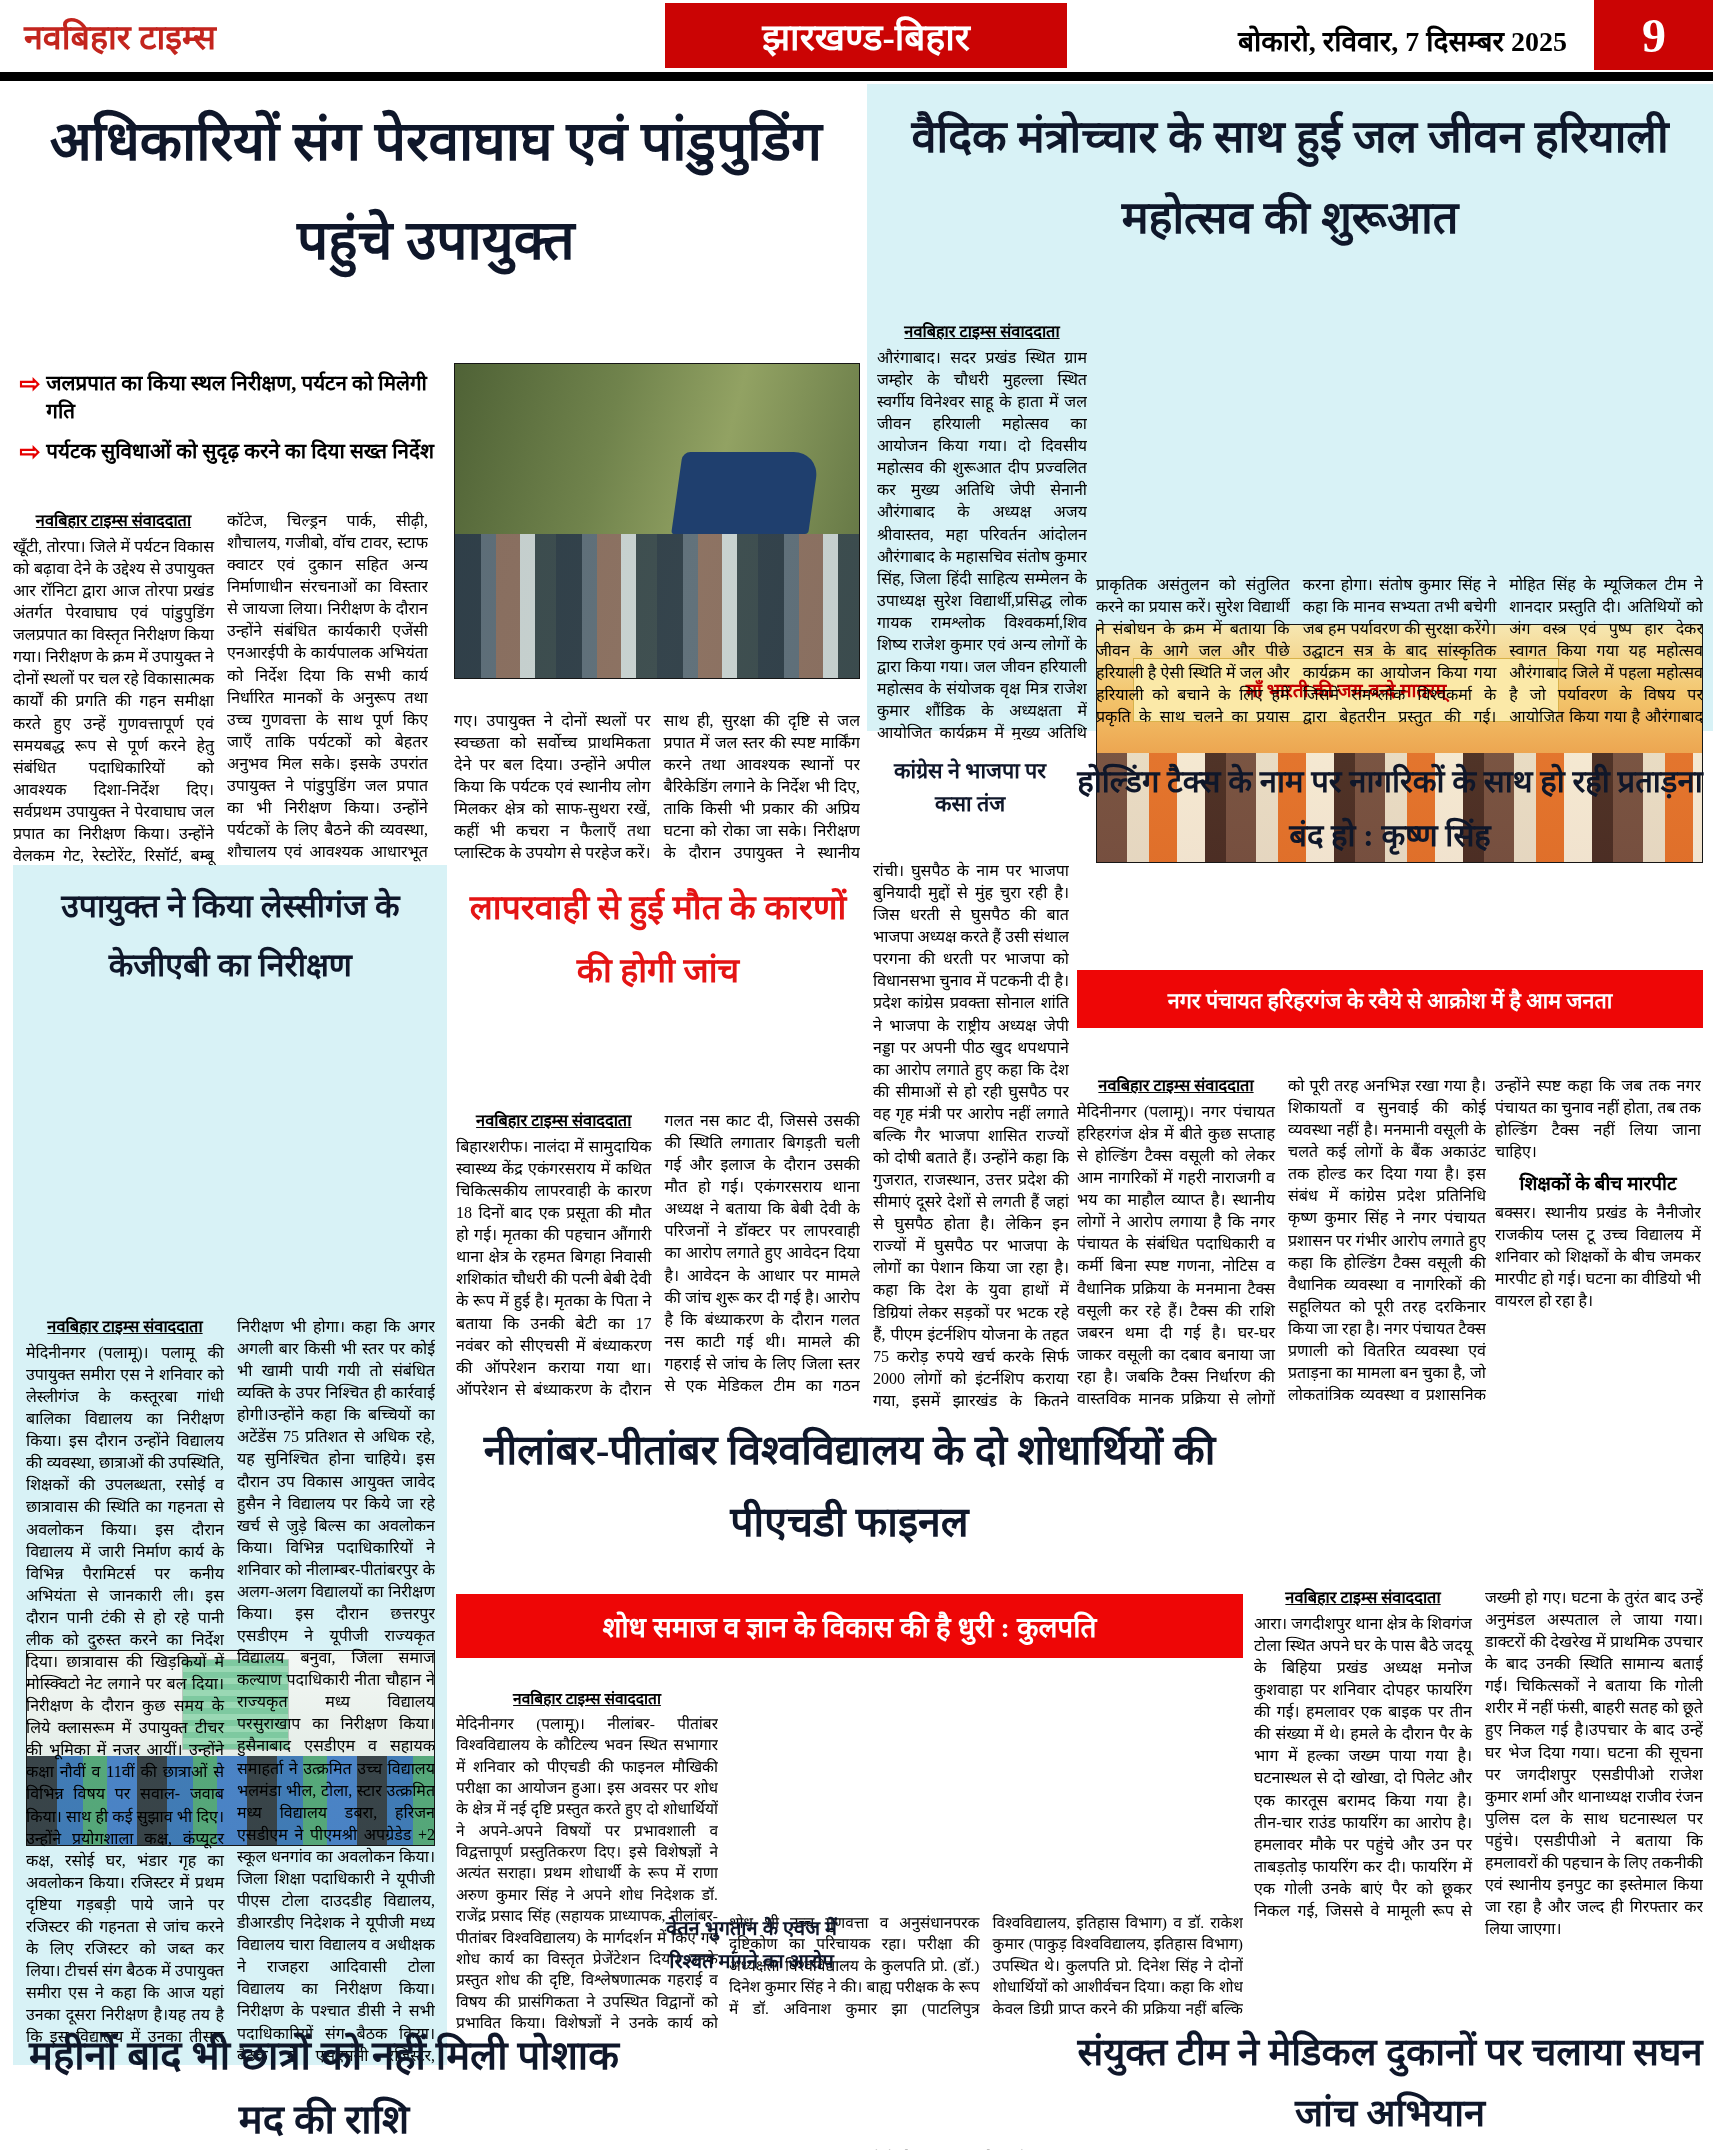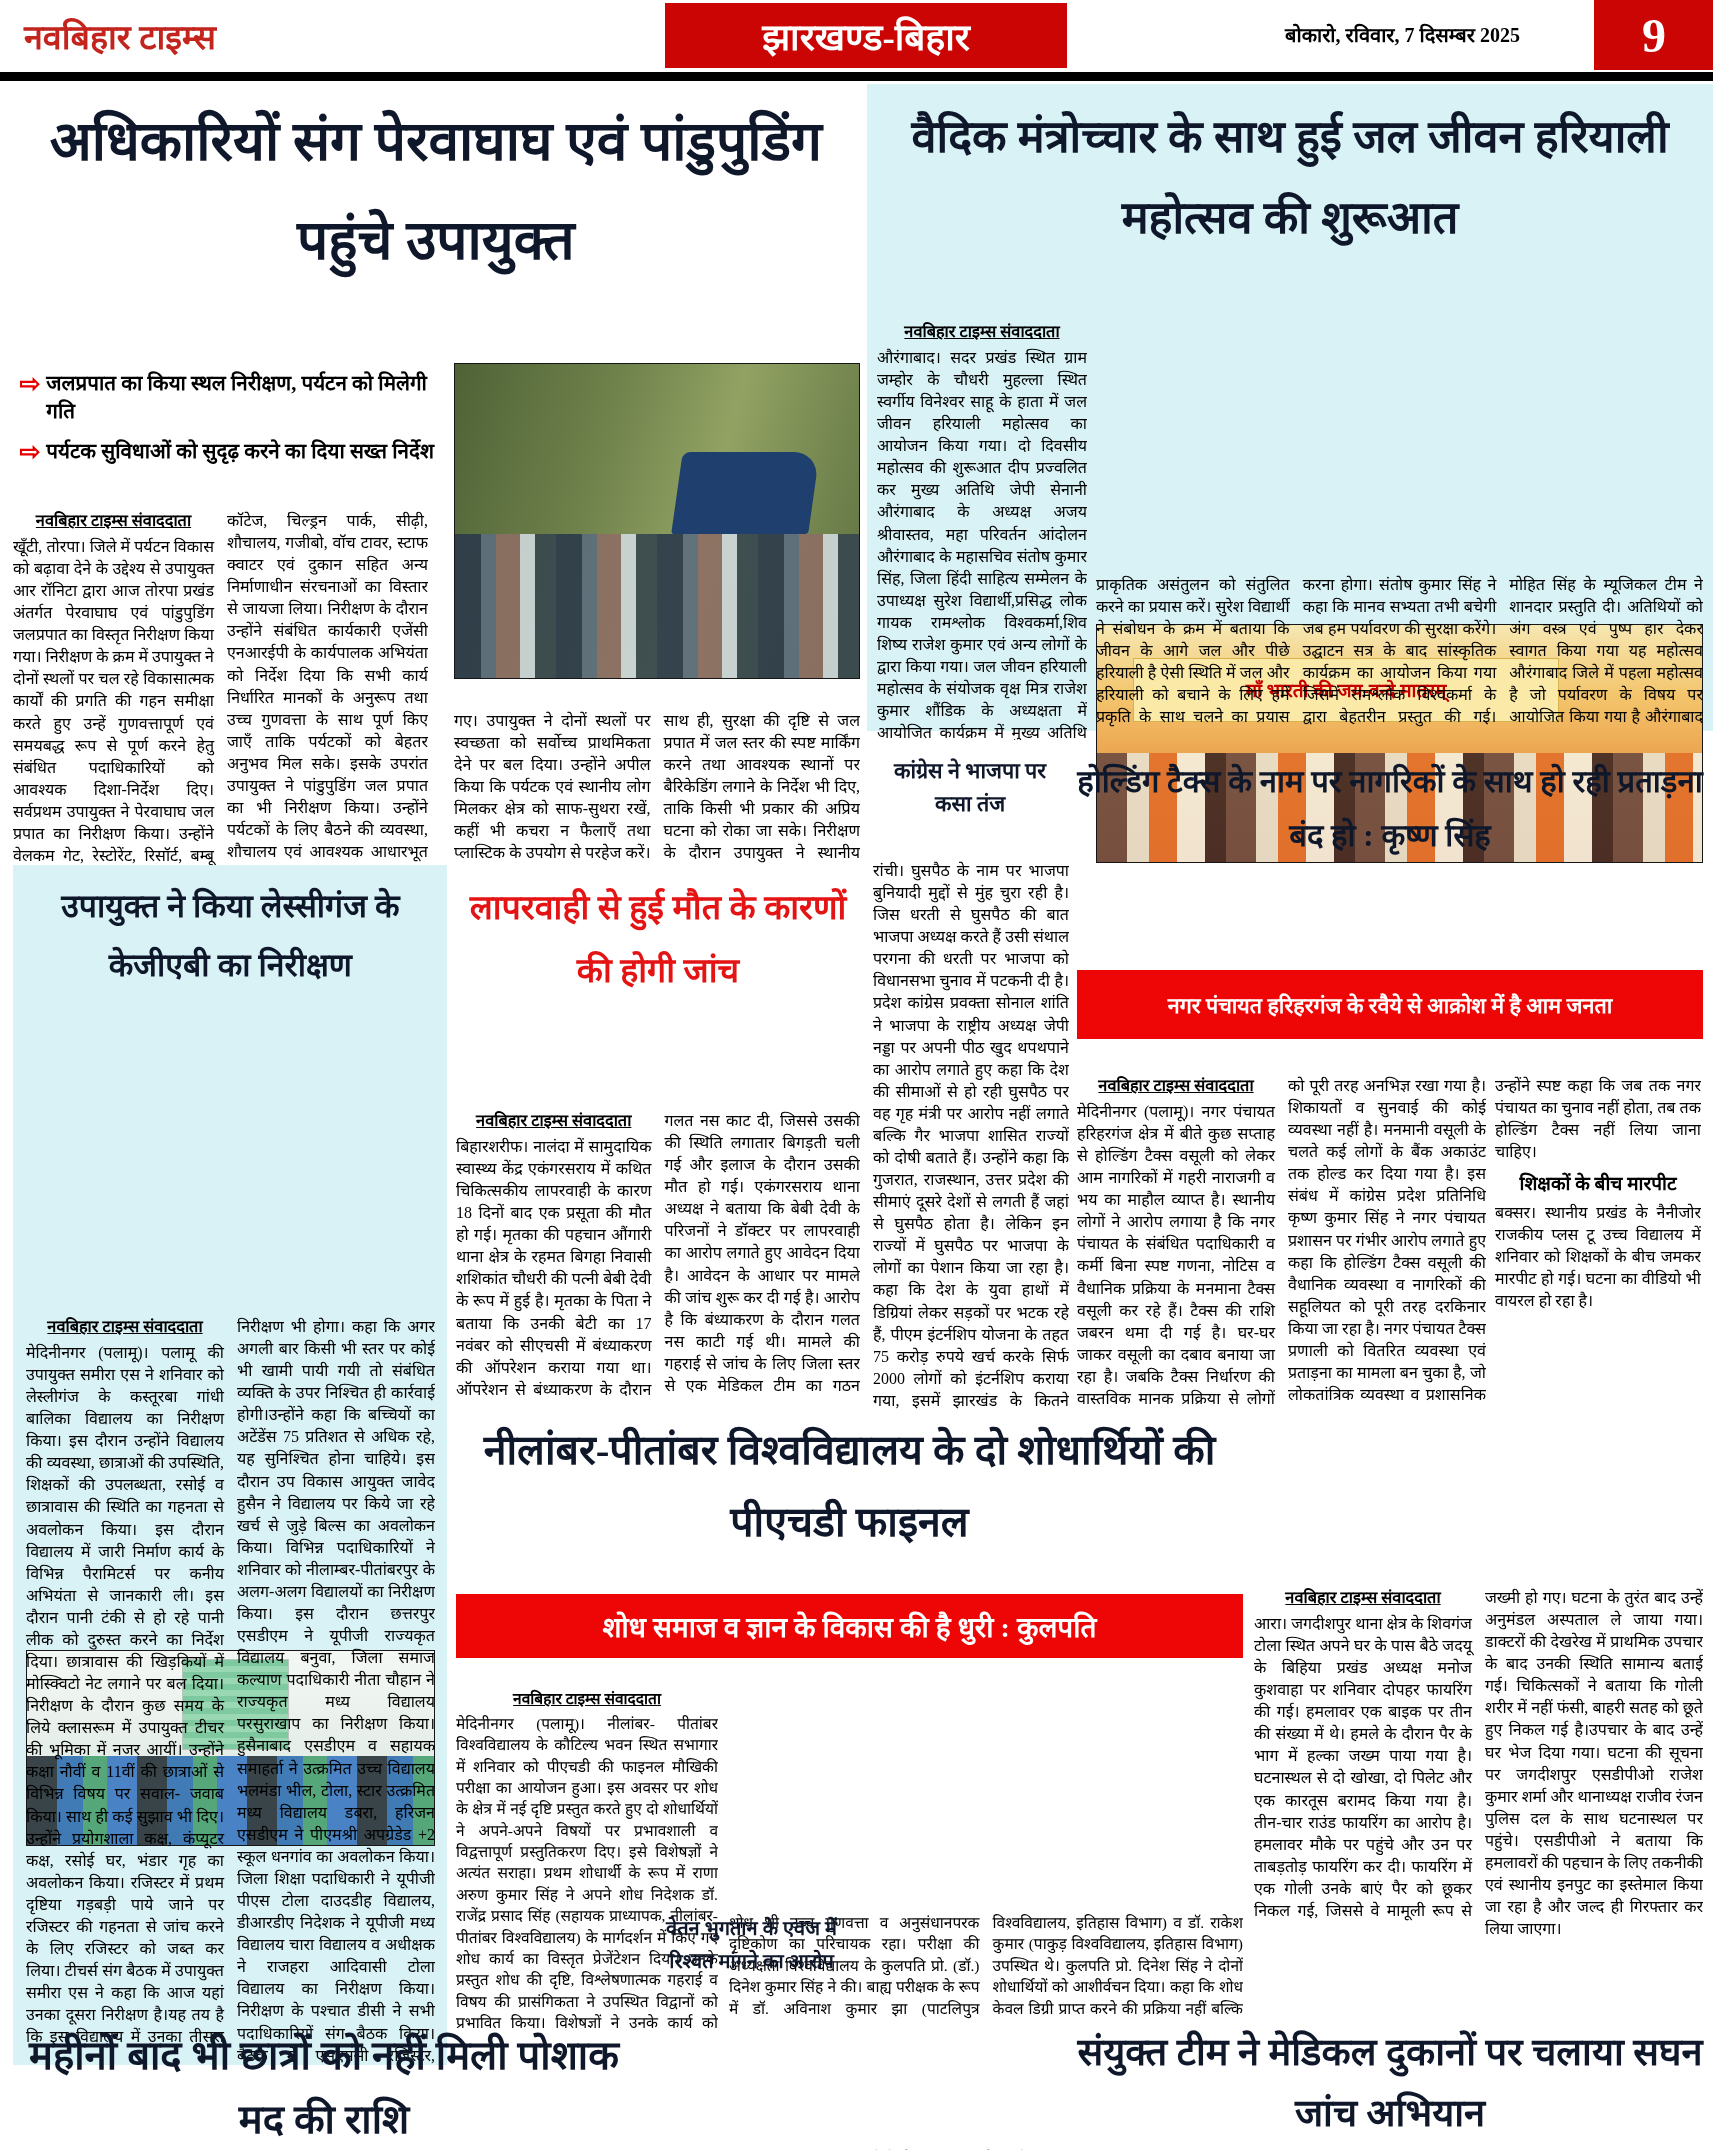--- a/index.html
+++ b/index.html
@@ -23,21 +23,21 @@
 </style>
 </head>
 <body>
 
 <div class="page">
 
   <div class="ab" style="left:24px;top:13px;width:422px;font-size:34px;font-weight:bold;color:#c3251e;">नवबिहार टाइम्स</div>
   <div class="ab banner" style="left:665px;top:3.4px;width:402px;height:65px;background:#cb0404;">
     <span style="font-size:37px;">झारखण्ड-बिहार</span>
   </div>
-  <div class="ab" style="left:1222px;top:20.6px;width:361px;font-size:20px;font-weight:bold;text-align:center;">बोकारो, रविवार, 7 दिसम्बर 2025</div>
+  <div class="ab" style="left:1222px;top:20.6px;width:361px;font-size:28px;font-weight:bold;text-align:center;">बोकारो, रविवार, 7 दिसम्बर 2025</div>
   <div class="ab banner" style="left:1594px;top:0;width:120px;height:70px;background:#cb0404;">
     <span style="font-size:48px;">9</span>
   </div>
   <div class="ab" style="left:0;top:72px;width:1714px;height:8.6px;background:#000;"></div>
 
   <div class="ab hl" style="left:10.8px;top:92px;width:850px;font-size:55px;line-height:1.8;">अधिकारियों संग पेरवाघाघ एवं पांडुपुडिंग पहुंचे उपायुक्त</div>
   <div class="ab" style="left:19.4px;top:370px;width:430px;">
     <div class="bullet">
       <span class="arr">⇨</span>
       <span>जलप्रपात का किया स्थल निरीक्षण, पर्यटन को मिलेगी गति</span>
@@ -91,21 +91,21 @@
     <span class="byl">नवबिहार टाइम्स संवाददाता</span>
     <p><b class="dl">बिहारशरीफ।</b> <span>नालंदा में सामुदायिक स्वास्थ्य केंद्र एकंगरसराय में कथित चिकित्सकीय लापरवाही के कारण 18 दिनों बाद एक प्रसूता की मौत हो गई। मृतका की पहचान औंगारी थाना क्षेत्र के रहमत बिगहा निवासी शशिकांत चौधरी की पत्नी बेबी देवी के रूप में हुई है। मृतका के पिता ने बताया कि उनकी बेटी का 17 नवंबर को सीएचसी में बंध्याकरण की ऑपरेशन कराया गया था। ऑपरेशन से बंध्याकरण के दौरान गलत नस काट दी, जिससे उसकी की स्थिति लगातार बिगड़ती चली गई और इलाज के दौरान उसकी मौत हो गई। एकंगरसराय थाना अध्यक्ष ने बताया कि बेबी देवी के परिजनों ने डॉक्टर पर लापरवाही का आरोप लगाते हुए आवेदन दिया है। आवेदन के आधार पर मामले की जांच शुरू कर दी गई है। आरोप है कि बंध्याकरण के दौरान गलत नस काटी गई थी। मामले की गहराई से जांच के लिए जिला स्तर से एक मेडिकल टीम का गठन किया गया है। ज्ञात हो मृतक 11 नवंबर को चौथे बच्चे को जन्म दिया था। इसके बाद 17 नवंबर को स्वास्थ्य केंद्र में प्रभारी चिकित्सा पदाधिकारी एवं ईएनटी डॉक्टर स्नेह लता वर्मा द्वारा बंध्याकरण ऑपरेशन किया गया था।</span></p>
   </div>
 
   <div class="ab hl" style="left:873px;top:755px;width:194px;font-size:21.5px;line-height:1.55;">कांग्रेस ने भाजपा पर कसा तंज</div>
   <div class="ab bodytxt" style="left:873px;top:845px;width:196px;height:551px;">
     <p><b class="dl">रांची।</b> <span>घुसपैठ के नाम पर भाजपा बुनियादी मुद्दों से मुंह चुरा रही है। जिस धरती से घुसपैठ की बात भाजपा अध्यक्ष करते हैं उसी संथाल परगना की धरती पर भाजपा को विधानसभा चुनाव में पटकनी दी है। प्रदेश कांग्रेस प्रवक्ता सोनाल शांति ने भाजपा के राष्ट्रीय अध्यक्ष जेपी नड्डा पर अपनी पीठ खुद थपथपाने का आरोप लगाते हुए कहा कि देश की सीमाओं से हो रही घुसपैठ पर वह गृह मंत्री पर आरोप नहीं लगाते बल्कि गैर भाजपा शासित राज्यों को दोषी बताते हैं। उन्होंने कहा कि गुजरात, राजस्थान, उत्तर प्रदेश की सीमाएं दूसरे देशों से लगती हैं जहां से घुसपैठ होता है। लेकिन इन राज्यों में घुसपैठ पर भाजपा के लोगों का पेशान किया जा रहा है। कहा कि देश के युवा हाथों में डिग्रियां लेकर सड़कों पर भटक रहे हैं, पीएम इंटर्नशिप योजना के तहत 75 करोड़ रुपये खर्च करके सिर्फ 2000 लोगों को इंटर्नशिप कराया गया, इसमें झारखंड के कितने युवाओं को फायदा मिला उसकी संख्या इन्हें बतानी चाहिए, यह लोगों के साथ धोखा है।</span></p>
   </div>
 
   <div class="ab hl" style="left:1077px;top:755px;width:626px;font-size:31px;line-height:1.75;">होल्डिंग टैक्स के नाम पर नागरिकों के साथ हो रही प्रताड़ना बंद हो : कृष्ण सिंह</div>
-  <div class="ab banner" style="left:1077px;top:970px;width:626px;height:69px;">
+  <div class="ab banner" style="left:1077px;top:970px;width:626px;height:58px;">
     <span style="font-size:21.5px;">नगर पंचायत हरिहरगंज के रवैये से आक्रोश में है आम जनता</span>
   </div>
   <div class="ab bodytxt c2" style="left:1077px;top:1060px;width:409px;height:336px;">
     <span class="byl">नवबिहार टाइम्स संवाददाता</span>
     <p><b class="dl">मेदिनीनगर (पलामू)।</b> <span>नगर पंचायत हरिहरगंज क्षेत्र में बीते कुछ सप्ताह से होल्डिंग टैक्स वसूली को लेकर आम नागरिकों में गहरी नाराजगी व भय का माहौल व्याप्त है। स्थानीय लोगों ने आरोप लगाया है कि नगर पंचायत के संबंधित पदाधिकारी व कर्मी बिना स्पष्ट गणना, नोटिस व वैधानिक प्रक्रिया के मनमाना टैक्स वसूली कर रहे हैं। टैक्स की राशि जबरन थमा दी गई है। घर-घर जाकर वसूली का दबाव बनाया जा रहा है। जबकि टैक्स निर्धारण की वास्तविक मानक प्रक्रिया से लोगों को पूरी तरह अनभिज्ञ रखा गया है। शिकायतों व सुनवाई की कोई व्यवस्था नहीं है। मनमानी वसूली के चलते कई लोगों के बैंक अकाउंट तक होल्ड कर दिया गया है। इस संबंध में कांग्रेस प्रदेश प्रतिनिधि कृष्ण कुमार सिंह ने नगर पंचायत प्रशासन पर गंभीर आरोप लगाते हुए कहा कि होल्डिंग टैक्स वसूली की वैधानिक व्यवस्था व नागरिकों की सहूलियत को पूरी तरह दरकिनार किया जा रहा है। नगर पंचायत टैक्स प्रणाली को वितरित व्यवस्था एवं प्रताड़ना का मामला बन चुका है, जो लोकतांत्रिक व्यवस्था व प्रशासनिक मर्यादा के विपरीत है। उन्होंने चेतावनी दी है कि स्थिति में जल्द सुधार नहीं हुआ तो जनता के साथ मिलकर लोकतांत्रिक तरीके से व्यापक आंदोलन किया जाएगा। उन्होंने कहा कि नागरिकों के अनुसार कई घरों व दुकानों पर पूर्व में निर्धारित टैक्स की तुलना में कहीं अधिक राशि</span></p>
   </div>
   <div class="ab bodytxt" style="left:1495px;top:1060px;width:206px;height:336px;">
     <p><span>उन्होंने स्पष्ट कहा कि जब तक नगर पंचायत का चुनाव नहीं होता, तब तक होल्डिंग टैक्स नहीं लिया जाना चाहिए।</span></p>
     <div class="subhead">शिक्षकों के बीच मारपीट</div>
     <p><b class="dl">बक्सर।</b> <span>स्थानीय प्रखंड के नैनीजोर राजकीय प्लस टू उच्च विद्यालय में शनिवार को शिक्षकों के बीच जमकर मारपीट हो गई। घटना का वीडियो भी वायरल हो रहा है।</span></p>

